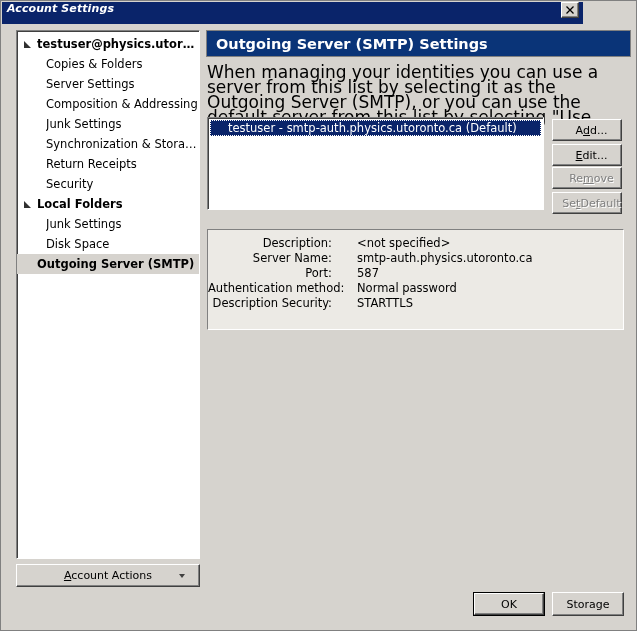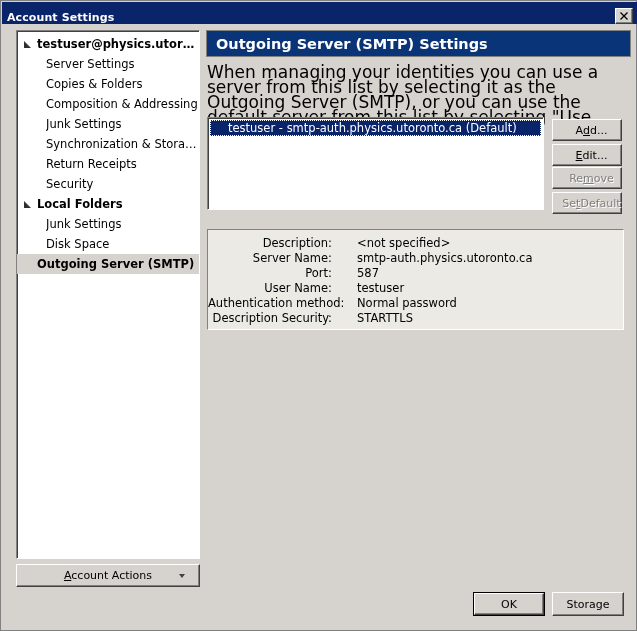--- a/index.html
+++ b/index.html
@@ -26,27 +26,28 @@
     height: 631px;
     background: #d6d3ce;
     border: 1px solid #808080;
     box-sizing: border-box;
   }
 
   
   #titlebar {
     position: absolute;
     left: 1px; top: 1px;
-    width: 635px;
+    width: 581px;
     height: 22px;
     background: #0a246a;
     display: flex;
-    align-items: flex-end;
+    align-items: flex-start;
     box-sizing: border-box;
     padding-left: 5px;
+    font-style: italic;
   }
   #titlebar-text {
     color: #ffffff;
     font-weight: bold;
     font-size: 11px;
     letter-spacing: 0.1px;
     flex: 1;
   }
   #close-button {
     width: 18px;
@@ -326,24 +327,24 @@
   <div id="sidebar">
       <div class="tree-item root">
         <span class="twisty">
           <svg width="9" height="9" viewBox="0 0 9 9">
             <path d="M1 1 L8 8 L1 8 Z" fill="#303030"></path>
           </svg>
         </span>
         <span class="tree-label">testuser@physics.utoron...</span>
       </div>
       <div class="tree-item child">
+        <span class="tree-label">Copies &amp; Folders</span>
+      </div>
+      <div class="tree-item child">
         <span class="tree-label">Server Settings</span>
-      </div>
-      <div class="tree-item child">
-        <span class="tree-label">Copies &amp; Folders</span>
       </div>
       <div class="tree-item child">
         <span class="tree-label">Composition &amp; Addressing</span>
       </div>
       <div class="tree-item child">
         <span class="tree-label">Junk Settings</span>
       </div>
       <div class="tree-item child">
         <span class="tree-label">Synchronization &amp; Storage</span>
       </div>
@@ -400,24 +401,20 @@
       </div>
       <div class="detail-row">
         <div class="detail-label">Server Name:</div>
         <div class="detail-value">smtp-auth.physics.utoronto.ca</div>
       </div>
       <div class="detail-row">
         <div class="detail-label">Port:</div>
         <div class="detail-value">587</div>
       </div>
       <div class="detail-row">
-        <div class="detail-label">User Name:</div>
-        <div class="detail-value">testuser</div>
-      </div>
-      <div class="detail-row">
         <div class="detail-label">Authentication method:</div>
         <div class="detail-value">Normal password</div>
       </div>
       <div class="detail-row">
         <div class="detail-label">Description Security:</div>
         <div class="detail-value">STARTTLS</div>
       </div>
     </div>
 
   <div class="bottom-btn" id="btn-ok">

